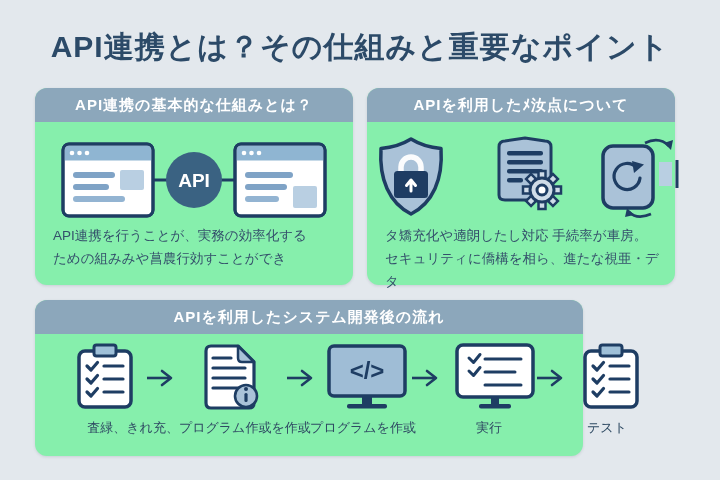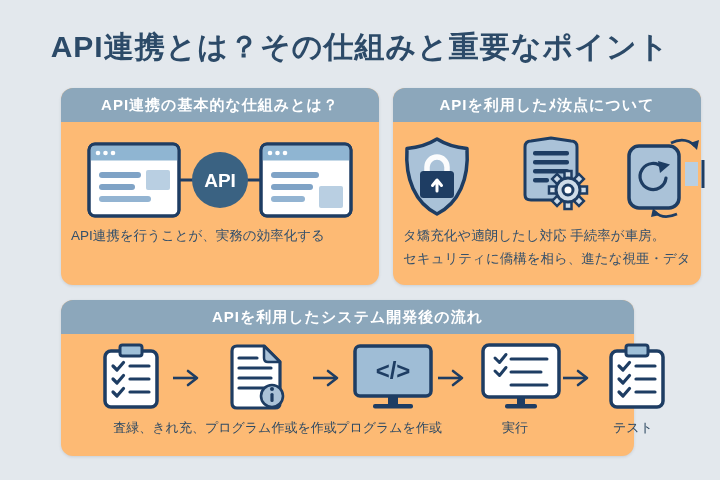--- a/index.html
+++ b/index.html
@@ -1,31 +1,31 @@
 <!DOCTYPE html>
 <html><head>
 <meta charset="utf-8">
 <style>
   html,body{margin:0;padding:0;}
   body{background:#e3e8ed;font-family:"Liberation Sans","DejaVu Sans",sans-serif;}
   .canvas{position:relative;width:720px;height:480px;background:#e3e8ed;overflow:hidden;}
   .page-title{position:absolute;top:27px;left:0;width:720px;text-align:center;
     font-size:30px;font-weight:bold;color:#2c4a68;letter-spacing:1px;}
-  .card{position:absolute;background:#fdba74;border-radius:12px;
-    box-shadow:0 1px 3px rgba(40,60,80,.14);margin-left:26px;}
+  .card{position:absolute;background:#86efac;border-radius:12px;
+    box-shadow:0 1px 3px rgba(40,60,80,.14);}
   .card-left{left:35px;top:88px;width:318px;height:197px;}
   .card-right{left:367px;top:88px;width:308px;height:197px;}
-  .card-bottom{left:35px;top:300px;width:548px;height:156px;padding-left:25px;}
+  .card-bottom{left:35px;top:300px;width:548px;height:156px;}
   .card-header{position:absolute;top:0;left:0;right:0;height:34px;background:#8ca7bb;
     border-radius:12px 12px 0 0;color:#ffffff;font-weight:bold;font-size:15px;
     letter-spacing:1px;text-align:center;line-height:34px;}
   .illu{position:absolute;left:0;}
   .illu-mech{top:46px;width:318px;height:92px;}
   .illu-merit{top:44px;width:318px;height:92px;}
-  .body-text{position:absolute;left:10px;right:10px;top:136px;color:#34506b;
+  .body-text{position:absolute;left:18px;right:10px;top:136px;color:#34506b;
     font-size:13.5px;line-height:23px;}
   .flow-illu{position:absolute;top:40px;left:0;width:650px;height:74px;}
   .flow-label{position:absolute;top:119px;text-align:center;color:#2f4a63;
     font-size:13px;font-weight:normal;}
   .fl-1{left:14px;width:300px;}
   .fl-2{left:238px;width:180px;}
   .fl-3{left:404px;width:100px;}
   .fl-4{left:522px;width:100px;}
   svg text{font-family:"Liberation Sans","DejaVu Sans",sans-serif;}
 </style>
@@ -71,20 +71,21 @@
           <circle cx="24" cy="9" r="2.3" fill="#ffffff"></circle>
         <rect x="10" y="28" width="48" height="6" rx="3" fill="#7fa3c6"></rect>
         <rect x="10" y="40" width="42" height="6" rx="3" fill="#7fa3c6"></rect>
         <rect x="10" y="52" width="34" height="6" rx="3" fill="#93b4d2"></rect>
         <rect x="58" y="42" width="24" height="22" rx="2" fill="#b9cfe2"></rect>
       </g>
     </svg>
 
     <div class="body-text">
       <div>API連携を行うことが、実務の効率化する</div>
+      <div>ための組みみや菖農行効すことができ</div>
     </div>
   </div>
 
   <div class="card card-right">
     <div class="card-header">APIを利用したﾒ汝点について</div>
 
     <svg class="illu illu-merit" viewBox="0 0 318 92">
 
       <g transform="translate(8,4)">
         <path d="M36 3 C44 8 55 11.5 66 12.5 C68 43 58 67 36 78 C14 67 4 43 6 12.5 C17 11.5 28 8 36 3 Z" fill="#aac2d8" stroke="#1e3d63" stroke-width="3.5" stroke-linejoin="round"></path>

